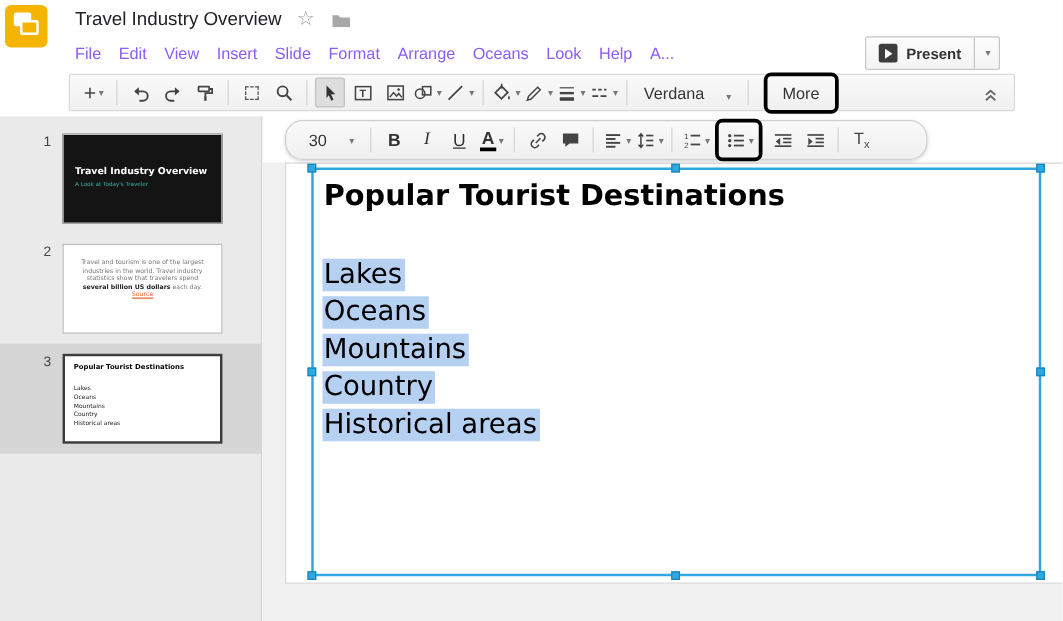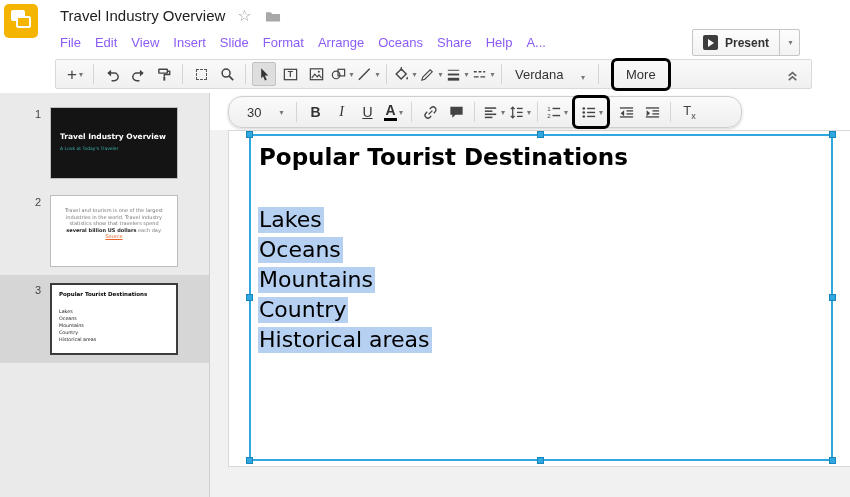--- a/index.html
+++ b/index.html
@@ -103,21 +103,21 @@
     </div>
     <div class="menu-row">
       <span class="menu-item">File</span>
       <span class="menu-item">Edit</span>
       <span class="menu-item">View</span>
       <span class="menu-item">Insert</span>
       <span class="menu-item">Slide</span>
       <span class="menu-item">Format</span>
       <span class="menu-item">Arrange</span>
       <span class="menu-item">Oceans</span>
-      <span class="menu-item">Share</span>
+      <span class="menu-item">Look</span>
       <span class="menu-item">Help</span>
       <span class="menu-item">A...</span>
       <div class="menu-actions">
         <div class="btn-present">
           <div class="present-main">
             <span class="play-box">
                 <span class="play-tri"></span>
               </span>
             <span>Present</span>
           </div>

